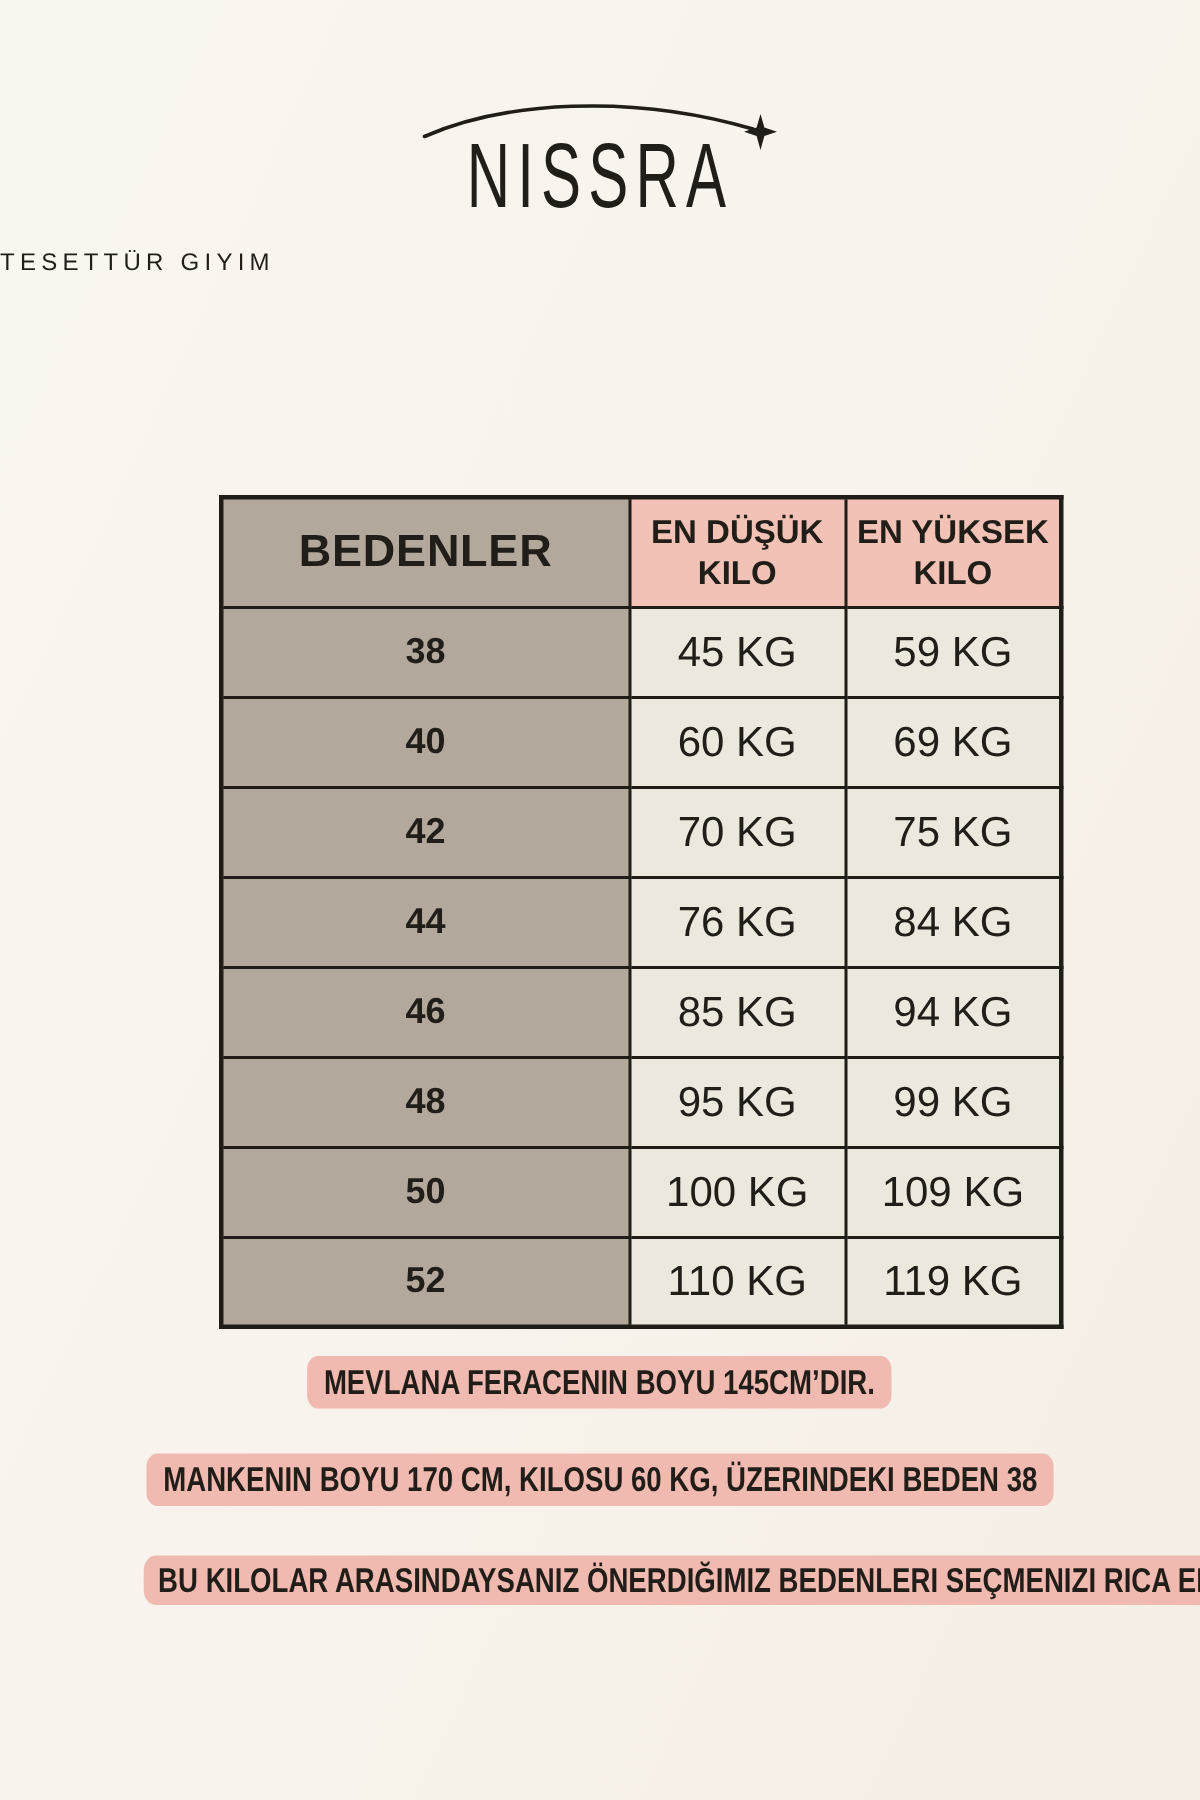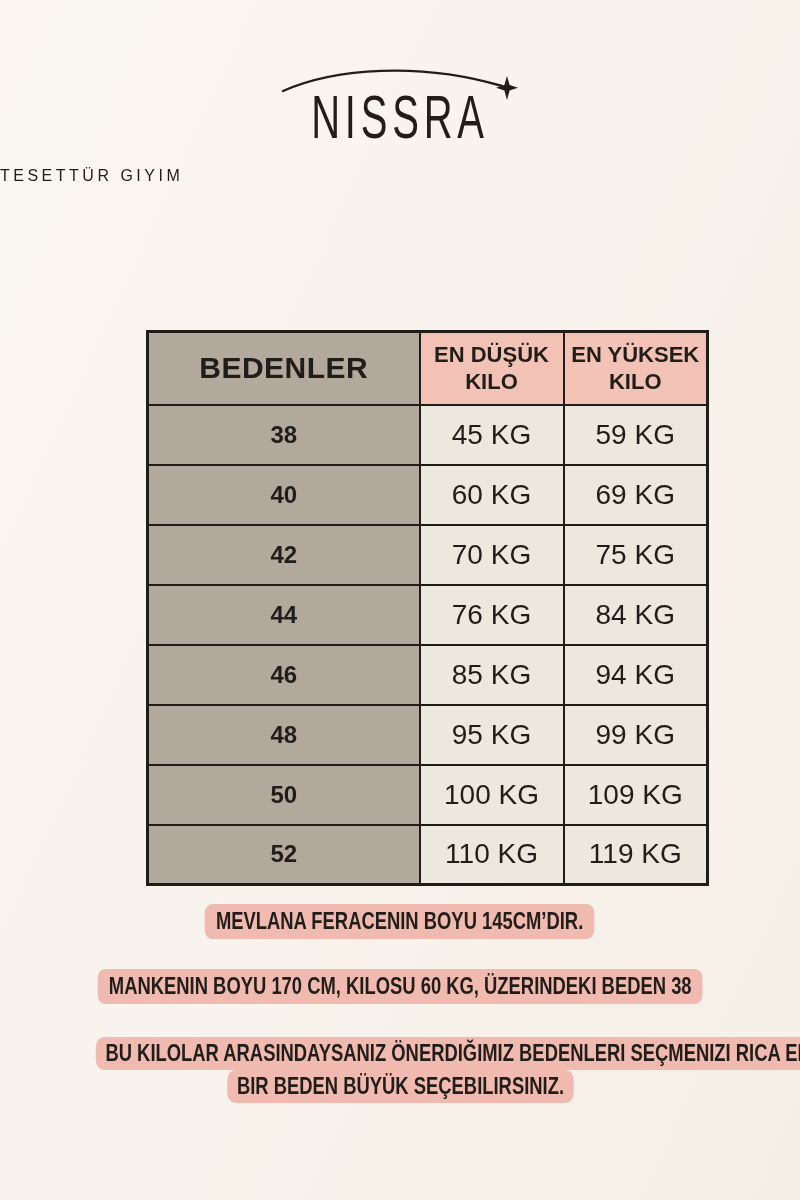--- a/index.html
+++ b/index.html
@@ -200,16 +200,15 @@
   <div class="note-row note-1">
     <span class="hl">MEVLANA FERACENIN BOYU 145CM’DIR.</span>
   </div>
 
   <div class="note-row note-2">
     <span class="hl">MANKENIN BOYU 170 CM, KILOSU 60 KG, ÜZERINDEKI BEDEN 38</span>
   </div>
 
   <div class="note-row note-3">
     <div class="line"><span class="hl">BU KILOLAR ARASINDAYSANIZ ÖNERDIĞIMIZ BEDENLERI SEÇMENIZI RICA EDERIZ</span></div>
-    <div class="line"><span class="hl">BIR BEDEN BÜYÜK SEÇEBILIRSINIZ.</span></div>
   </div>
 
 </div>
 
 </body></html>

